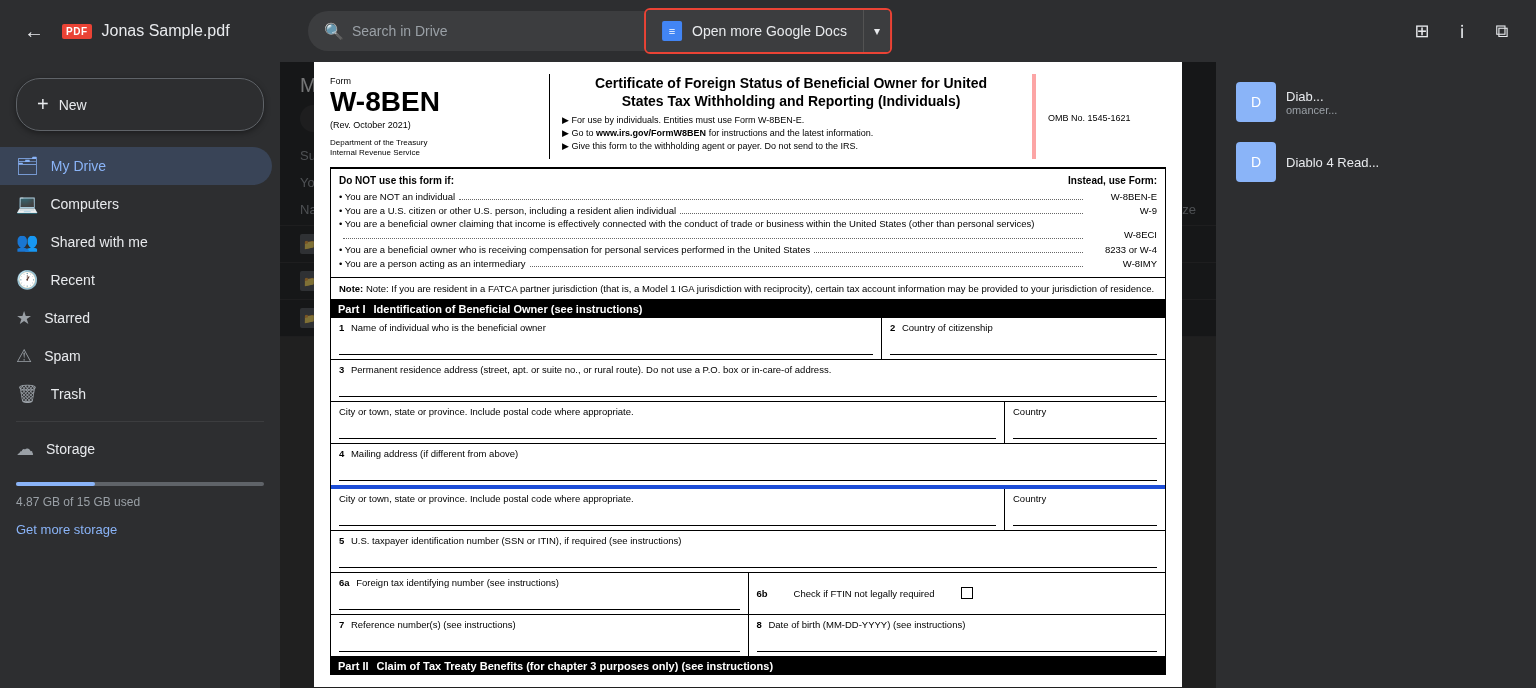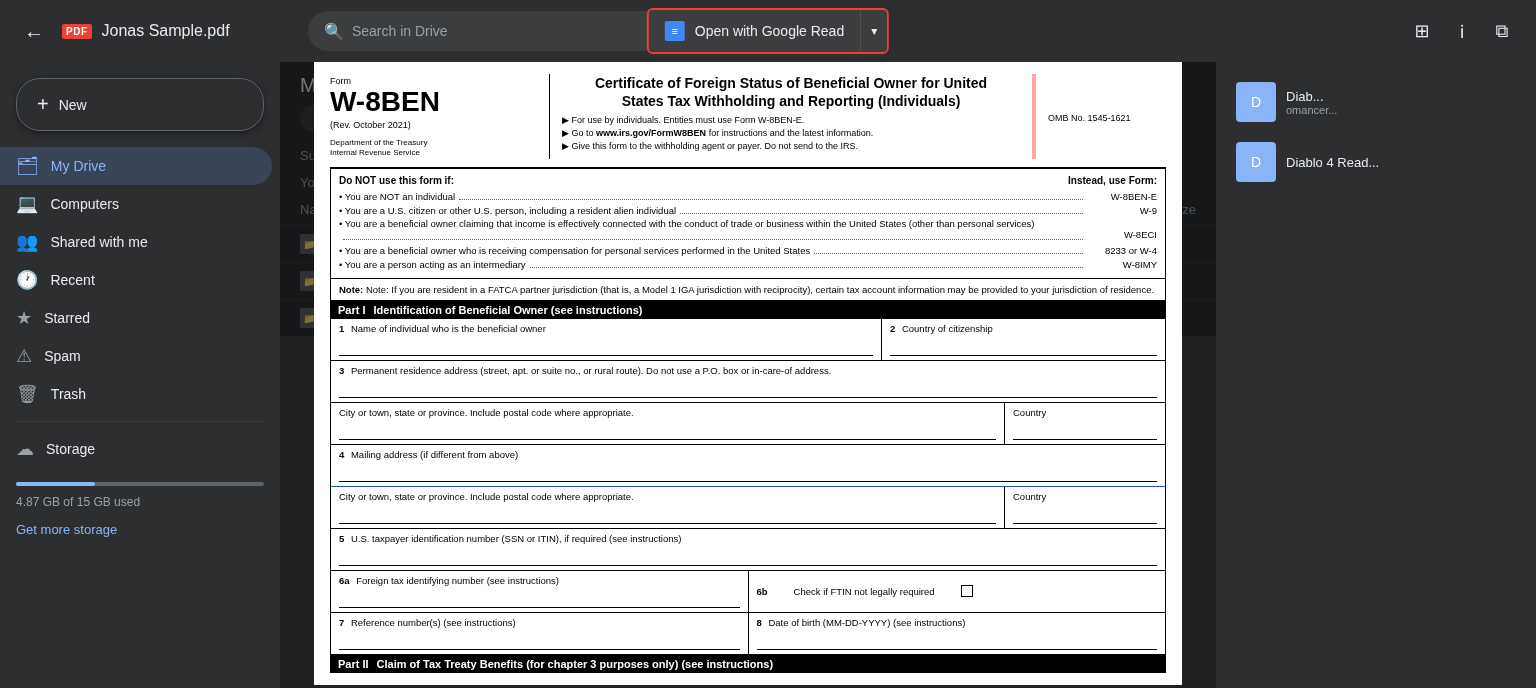--- a/index.html
+++ b/index.html
@@ -528,21 +528,21 @@
   <div class="search-bar">
     <span class="search-icon">🔍</span>
     <input class="search-input" type="text" placeholder="Search in Drive" style="">
   </div>
 
   <div class="open-with-btn-container">
     <button class="open-with-btn">
       <div class="docs-icon">
         <span>≡</span>
       </div>
-      <span class="open-with-text">Open with Google Read</span>
+      <span class="open-with-text">Open more Google Docs</span>
     </button>
     <button class="dropdown-btn">
       <span>▾</span>
     </button>
   </div>
 
   <div class="topbar-right">
     <button class="icon-btn">
       <span>⊞</span>
     </button>
@@ -692,21 +692,21 @@
               <span class="dots"></span>
               <span class="form-ref">W-8BEN-E</span>
             </div>
             <div class="do-not-row">
               <span>• You are a U.S. citizen or other U.S. person, including a resident alien individual</span>
               <span class="dots"></span>
               <span class="form-ref">W-9</span>
             </div>
             <div class="do-not-row" style="display:block;">
               <span>• You are a beneficial owner claiming that income is effectively connected with the conduct of trade or business within the United States (other than personal services)</span>
-              <span style="display:inline-flex;align-items:flex-end;width:100%;justify-content:flex-end;">
+              <span style="display:inline-flex;align-items:flex-start;width:100%;justify-content:flex-end;">
                 <span class="dots" style="flex:1;border-bottom:1px dotted #666;height:10px;margin:0 4px;"></span>
                 <span class="form-ref">W-8ECI</span>
               </span>
             </div>
             <div class="do-not-row">
               <span>• You are a beneficial owner who is receiving compensation for personal services performed in the United States</span>
               <span class="dots"></span>
               <span class="form-ref">8233 or W-4</span>
             </div>
             <div class="do-not-row">
@@ -754,21 +754,21 @@
                 <div class="field-line"></div>
               </div>
               <div style="width:160px;padding:4px 8px;font-size:9.5px;">
                 <span>Country</span>
                 <div class="field-line"></div>
               </div>
             </div>
           </div>
 
           <div style="border:1px solid #000;border-top:0;">
-            <div style="padding:4px 8px;font-size:9.5px;border-bottom:1px solid #1d4ed8;">
+            <div style="padding:4px 8px;font-size:9.5px;border-bottom:4px solid #1d4ed8;">
               <span class="cell-num">4</span>
               <span>Mailing address (if different from above)</span>
               <div class="field-line"></div>
             </div>
             <div style="display:flex;">
               <div style="flex:1;padding:4px 8px;font-size:9.5px;border-right:1px solid #000;">
                 <span>City or town, state or province. Include postal code where appropriate.</span>
                 <div class="field-line"></div>
               </div>
               <div style="width:160px;padding:4px 8px;font-size:9.5px;">

